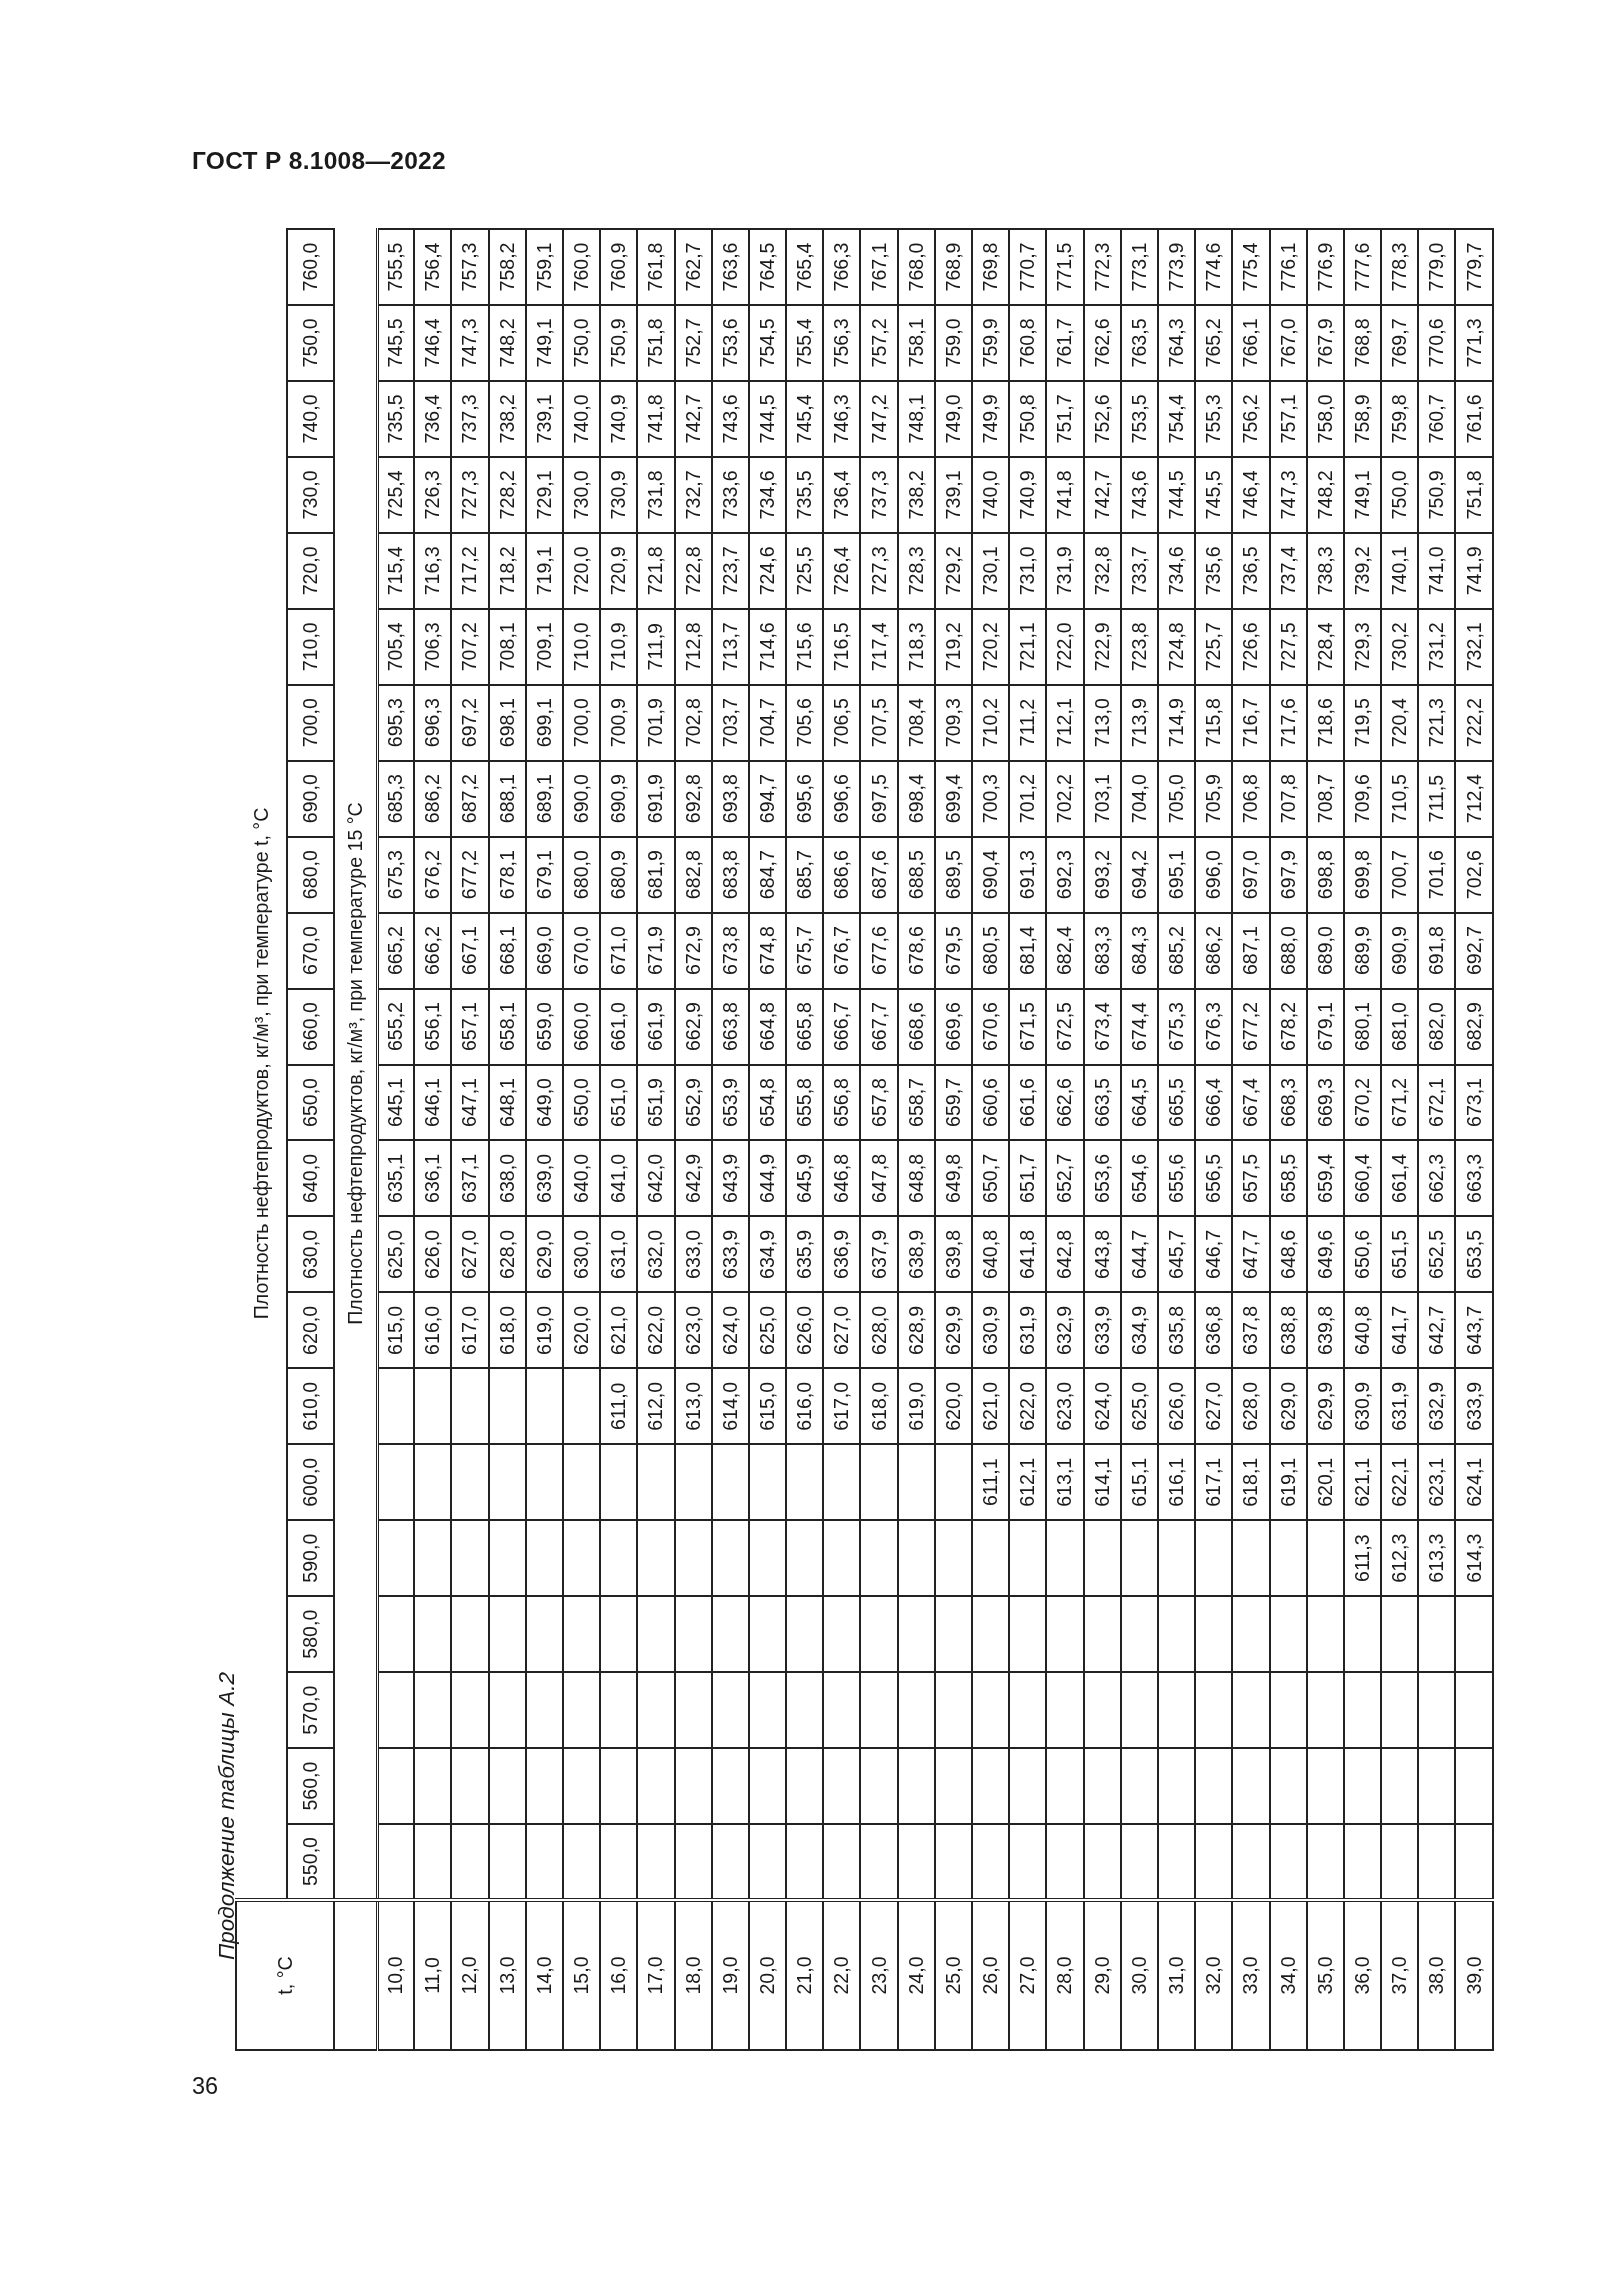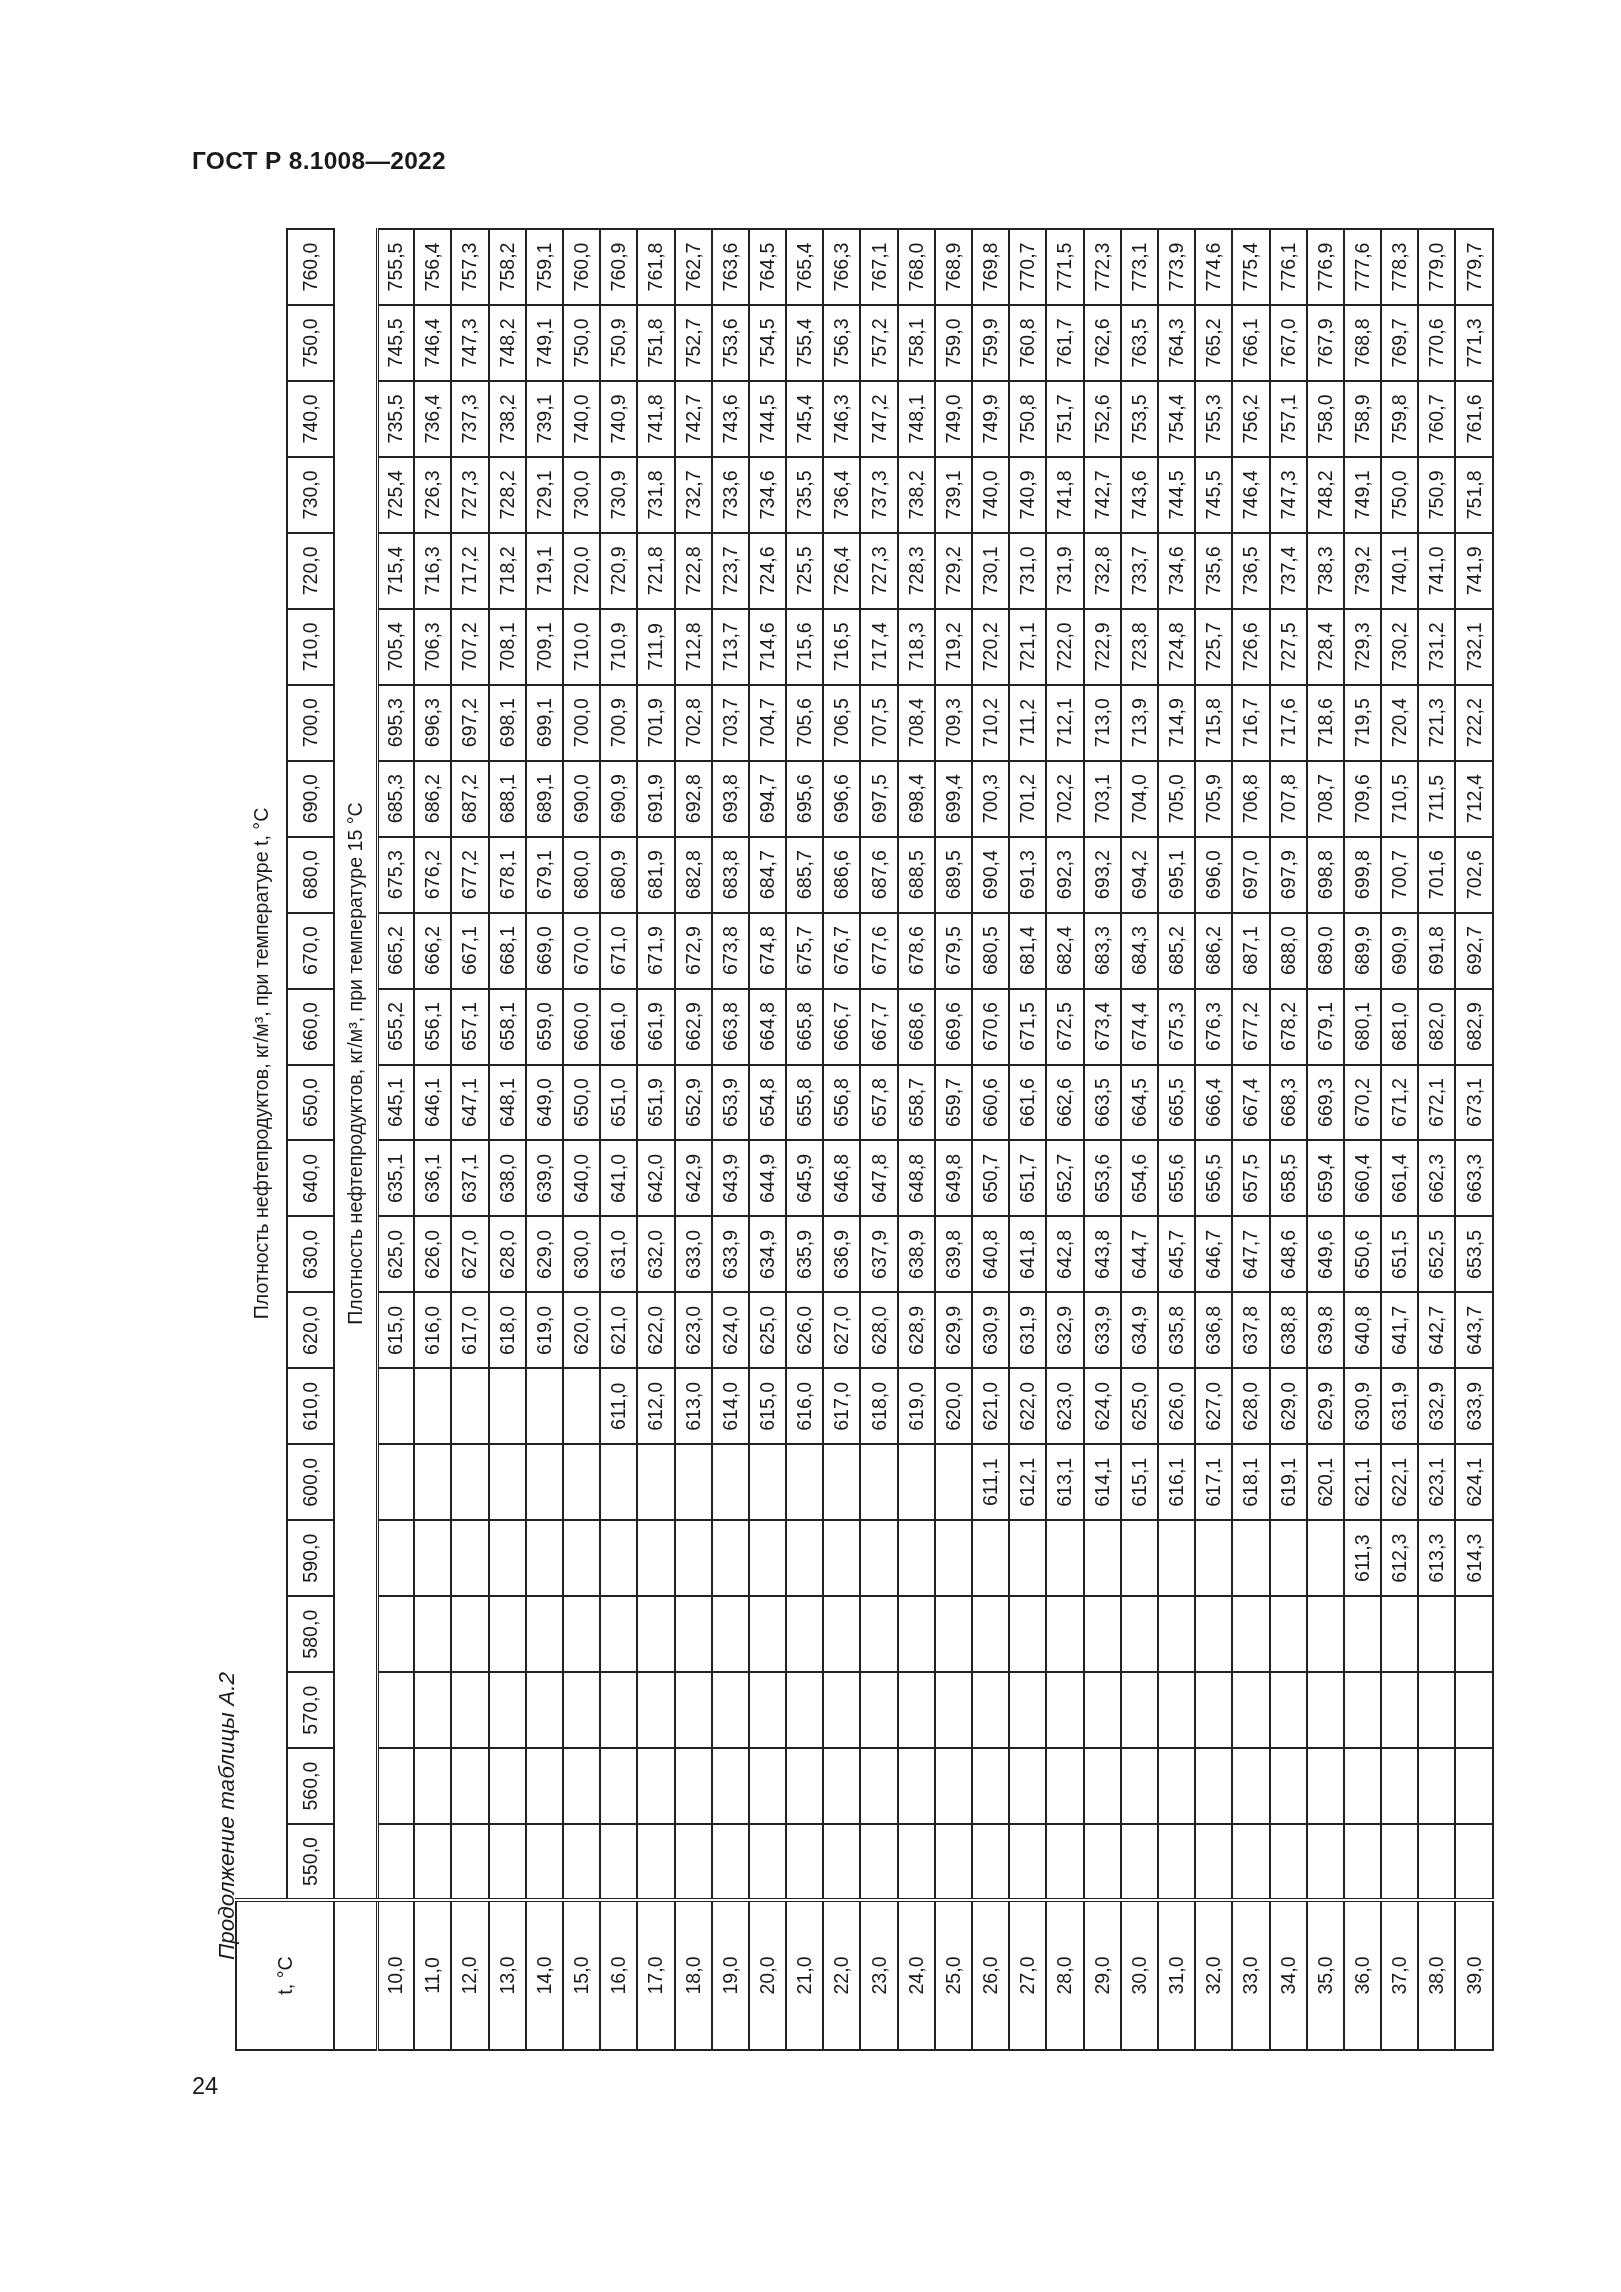--- a/index.html
+++ b/index.html
@@ -810,14 +810,14 @@
           <td>741,9</td>
           <td>751,8</td>
           <td>761,6</td>
           <td>771,3</td>
           <td>779,7</td>
         </tr>
       </tbody>
   </table>
 </div>
 
-<div class="page-num">24</div>
+<div class="page-num">36</div>
 
 
 </body></html>

